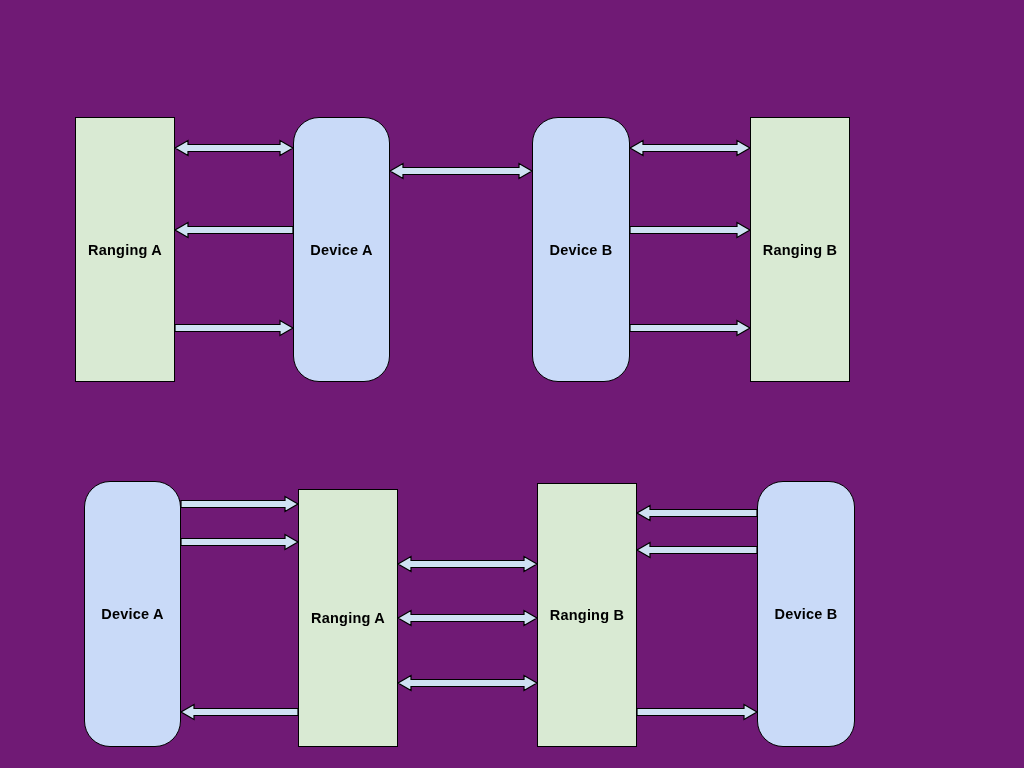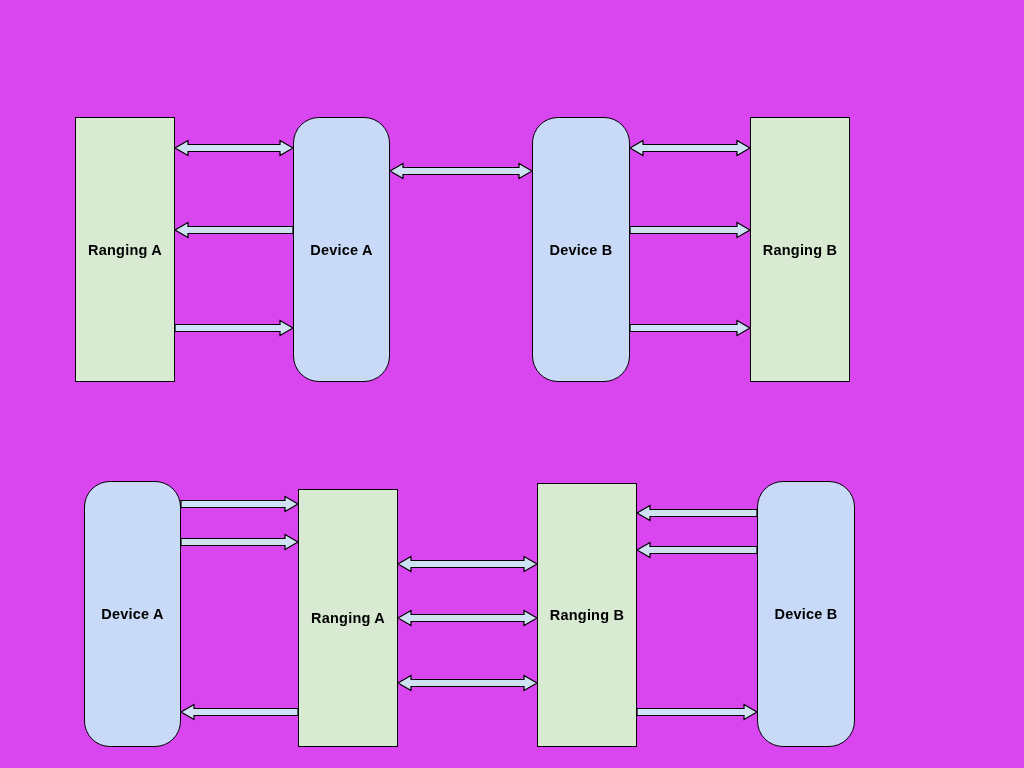--- a/index.html
+++ b/index.html
@@ -4,21 +4,21 @@
 <style>
   html, body {
     margin: 0;
     padding: 0;
     background: #000000;
   }
   .canvas {
     position: relative;
     width: 1024px;
     height: 768px;
-    background: #d946ef;
+    background: #701a75;
     overflow: hidden;
     font-family: "Liberation Sans", sans-serif;
   }
   .section {
     position: absolute;
     left: 0; top: 0;
     width: 100%; height: 100%;
   }
   .box {
     position: absolute;

